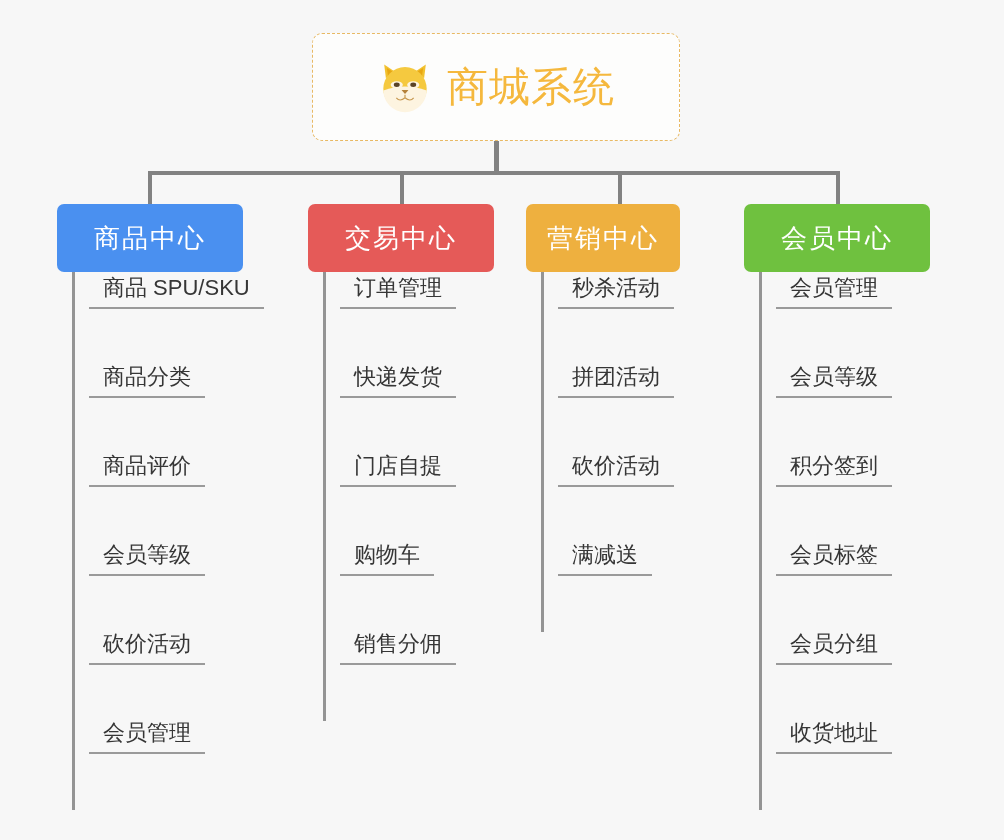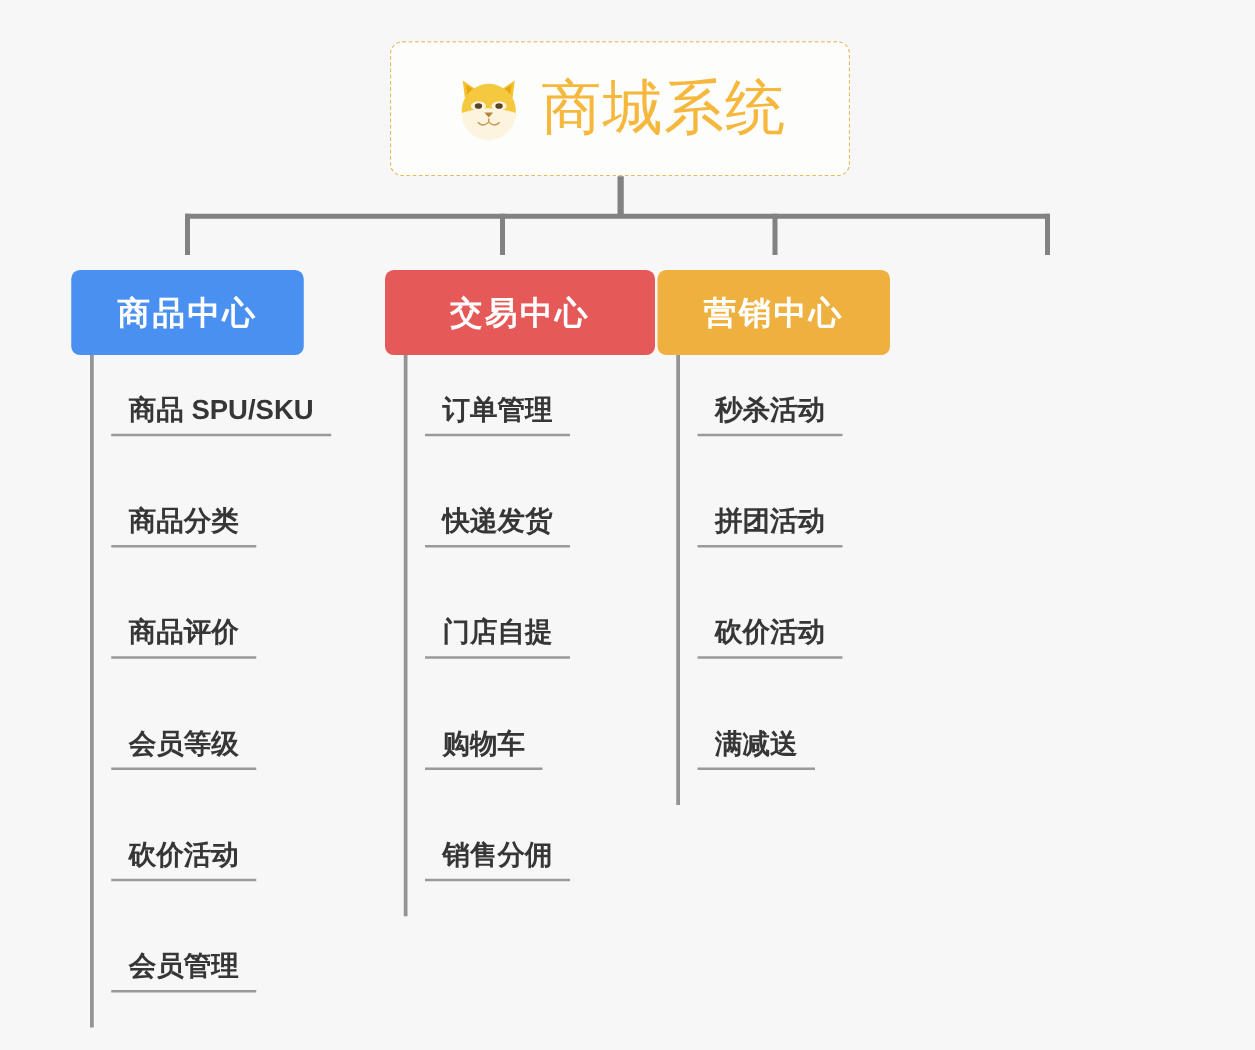--- a/index.html
+++ b/index.html
@@ -39,21 +39,21 @@
     justify-content: center;
     gap: 14px;
   }
   .root-emoji {
     width: 56px;
     height: 52px;
     flex: 0 0 auto;
     display: block;
   }
   .root-title {
-    font-size: 48px;
+    font-size: 41px;
     line-height: 1;
     color: #f5b83d;
     letter-spacing: 1px;
     white-space: nowrap;
   }
 
   
   .conn {
     position: absolute;
     background: #828282;
@@ -76,60 +76,59 @@
     height: 33px;
   }
   .drop-1 { left: 148px; }
   .drop-2 { left: 400px; }
   .drop-3 { left: 618px; }
   .drop-4 { left: 836px; }
 
   
   .branch {
     position: absolute;
-    top: 216px;
-    font-weight: bold;
+    top: 204px;
   }
   .branch-1 { left: 57px;  width: 250px; }
   .branch-2 { left: 308px; width: 230px; }
   .branch-3 { left: 526px; width: 230px; }
   .branch-4 { left: 744px; width: 230px; }
 
   .branch-header {
     box-sizing: border-box;
     height: 68px;
     border-radius: 7px;
     display: flex;
     align-items: center;
     justify-content: center;
     color: #ffffff;
     font-size: 26px;
     letter-spacing: 2px;
     white-space: nowrap;
   }
   .branch-1 .branch-header { width: 186px; background: #4a90f0; }
-  .branch-2 .branch-header { width: 216px; background: #e55a58; }
-  .branch-3 .branch-header { width: 186px; background: #eeb03f; }
+  .branch-2 .branch-header { width: 186px; background: #e55a58; }
+  .branch-3 .branch-header { width: 154px; background: #eeb03f; }
   .branch-4 .branch-header { width: 186px; background: #6fc13f; }
 
   
   .leaves {
     position: relative;
     margin-top: 0;
     padding-top: 4px;
     padding-left: 16px;
     border-left: 3px solid #949494;
     margin-left: 15px;
   }
 
   .leaf {
     height: 89px;
     position: relative;
     display: flex;
-    align-items: center;
+    align-items: flex-start;
   }
   .leaf-label {
     display: inline-block;
     font-size: 22px;
     line-height: 1.1;
     color: #363636;
     white-space: nowrap;
     padding: 0 14px 7px 14px;
     border-bottom: 2px solid #9a9a9a;
     margin-left: -2px;
@@ -229,14 +228,39 @@
         </div>
       <div class="leaf">
           <span class="leaf-label">砍价活动</span>
         </div>
       <div class="leaf">
           <span class="leaf-label">满减送</span>
         </div>
     </div>
   </div>
 
+  <div class="branch branch-4">
+    <div class="branch-header">
+      <span>会员中心</span>
+    </div>
+    <div class="leaves">
+      <div class="leaf">
+          <span class="leaf-label">会员管理</span>
+        </div>
+      <div class="leaf">
+          <span class="leaf-label">会员等级</span>
+        </div>
+      <div class="leaf">
+          <span class="leaf-label">积分签到</span>
+        </div>
+      <div class="leaf">
+          <span class="leaf-label">会员标签</span>
+        </div>
+      <div class="leaf">
+          <span class="leaf-label">会员分组</span>
+        </div>
+      <div class="leaf">
+          <span class="leaf-label">收货地址</span>
+        </div>
+    </div>
+  </div>
 
 </div>
 
 </body></html>

